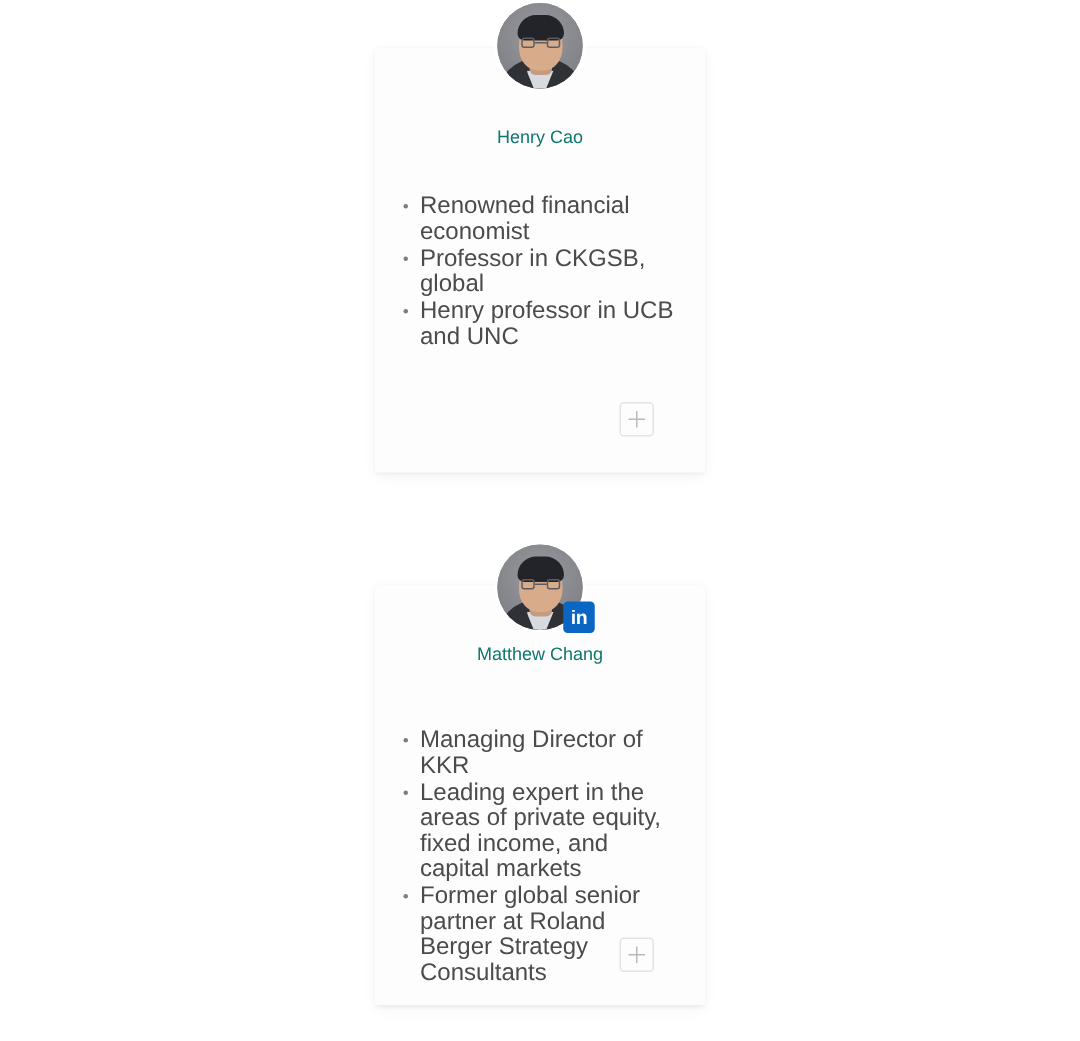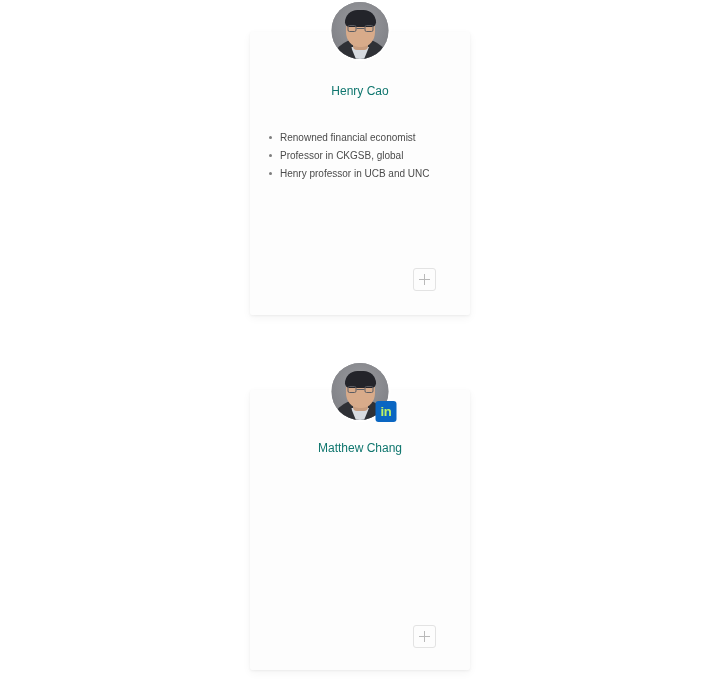--- a/index.html
+++ b/index.html
@@ -139,56 +139,56 @@
 
   
   .li-badge {
     position: absolute;
     right: -8px;
     bottom: -2px;
     width: 21px;
     height: 21px;
     border-radius: 3px;
     background: #0a66c2;
-    color: #bef264;
+    color: #ffffff;
     font-family: "Liberation Sans", sans-serif;
     font-size: 13px;
     font-weight: bold;
     line-height: 21px;
     text-align: center;
     letter-spacing: -0.3px;
   }
 
   
   .name {
     position: absolute;
     left: 0;
     width: 100%;
     text-align: center;
     font-size: 12px;
     color: #0f766e;
     font-weight: normal;
   }
   .name--one { top: 52px; }
-  .name--two { top: 51px; }
+  .name--two { top: 39px; }
 
   
   .bullets {
     position: absolute;
     left: 18px;
     right: 14px;
     list-style: none;
   }
   .bullets--one { top: 97px; }
   .bullets--two { top: 95px; }
 
   .bullets li {
     position: relative;
     padding-left: 12px;
-    font-size: 10px;
+    font-size: 16px;
     line-height: 17px;
     color: #4b4b4b;
     margin-bottom: 1px;
   }
   .bullets li::before {
     content: "";
     position: absolute;
     left: 1px;
     top: 7px;
     width: 3px;
@@ -280,17 +280,22 @@
           <span class="lens l"></span>
           <span class="bridge"></span>
           <span class="lens r"></span>
         </div>
       </div>
       <div class="li-badge">in</div>
     </div>
 
     <div class="name name--two">Matthew Chang</div>
 
+    <ul class="bullets bullets--two">
+      <li>Managing Director of KKR</li>
+      <li>Leading expert in the areas of private equity, fixed income, and capital markets</li>
+      <li>Former global senior partner at Roland Berger Strategy Consultants</li>
+    </ul>
 
     <div class="plus-btn plus-btn--two"></div>
   </div>
 
 </div>
 
 </body></html>

